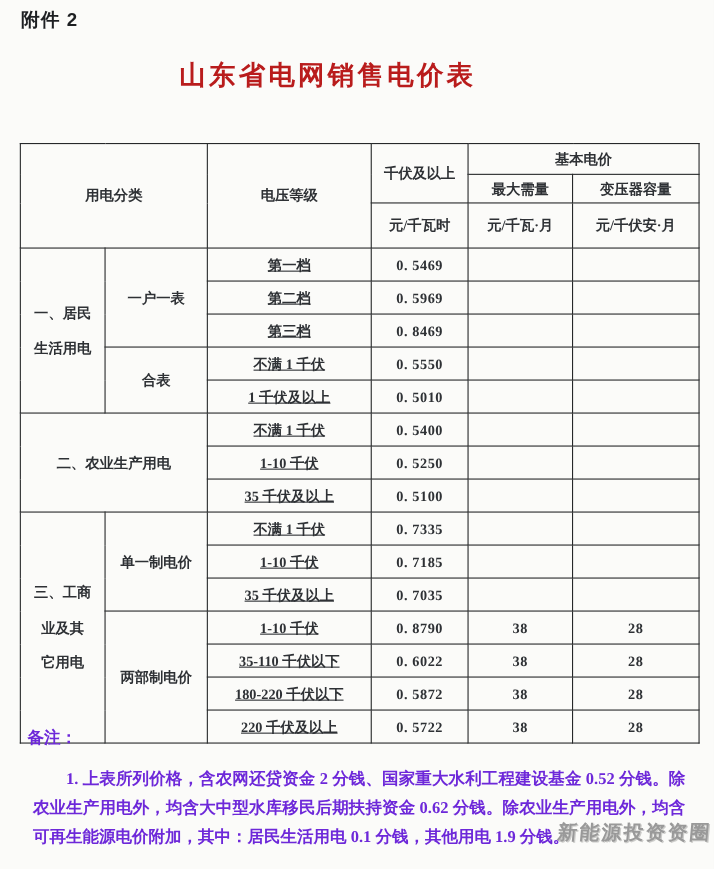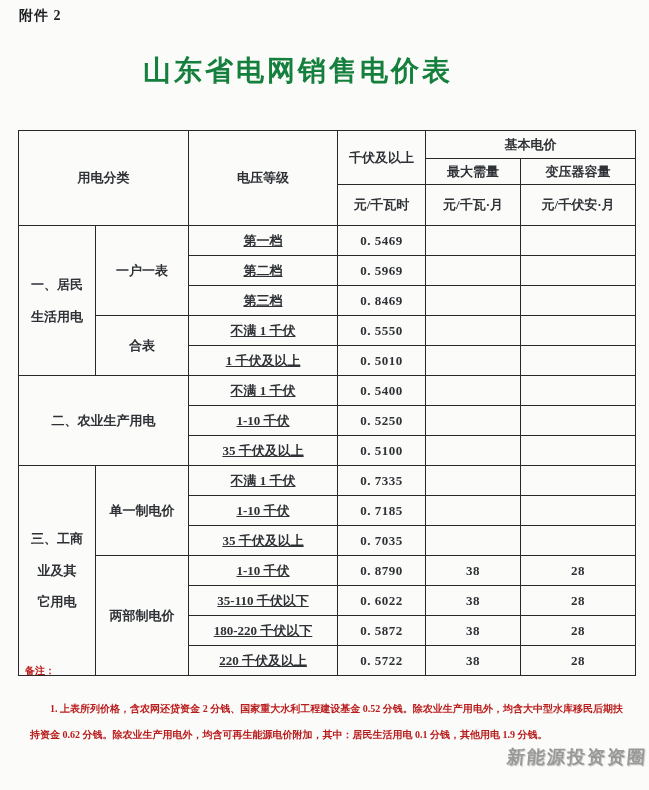--- a/index.html
+++ b/index.html
@@ -7,27 +7,27 @@
     width:649px;height:790px;
     background:#f2f2f0;
     font-family:"Liberation Serif","DejaVu Serif",serif;
   }
   .page{
     position:relative;width:649px;height:790px;
     background:#fbfbf9;color:#2e3135;overflow:hidden;
   }
   .attachment-label{
     position:absolute;left:19px;top:7px;
-    font-family:Liberation Serif, serif;
-    font-weight:bold;font-size:14px;color:#1d1f22;letter-spacing:1px;
+    font-family:Liberation Sans, sans-serif;
+    font-weight:bold;font-size:17px;color:#1d1f22;letter-spacing:1px;
   }
   .doc-title{
     position:absolute;left:298px;top:52px;transform:translateX(-50%);
     font-family:Liberation Serif, serif;
-    font-weight:bold;font-size:28px;color:#15803d;letter-spacing:3px;white-space:nowrap;
+    font-weight:bold;font-size:24px;color:#b91c1c;letter-spacing:3px;white-space:nowrap;
   }
   table.price-table{
     position:absolute;left:18px;top:130px;width:617px;
     border-collapse:collapse;table-layout:fixed;
     font-size:13px;font-weight:bold;color:#2e3135;
   }
   table.price-table td{
     border:1.6px solid #26282a;
     text-align:center;vertical-align:middle;
     padding:0;overflow:hidden;
@@ -35,21 +35,21 @@
   tr.h-row1 td{height:27px;}
   tr.h-row2 td{height:25px;}
   tr.h-row3 td{height:40px;}
   tr.b-row td{height:29px;}
   td.voltage{text-align:left;padding-left:9px;text-decoration:underline;}
   td.num{font-family:Liberation Serif, serif;letter-spacing:0.5px;}
   td.category{white-space:pre-line;line-height:2.45;}
   td.subcat{white-space:pre-line;}
   .notes{
     position:absolute;left:18px;top:658px;width:617px;
-    font-size:10px;line-height:26px;color:#b91c1c;
+    font-size:15px;line-height:26px;color:#6d28d9;
     font-weight:bold;text-align:justify;
   }
   .notes .notes-label{padding-left:7px;}
   .notes p{margin:12px;text-indent:2em;}
   .watermark{
     position:absolute;right:2px;top:745px;
     font-family:"Liberation Sans","DejaVu Sans",sans-serif;
     font-weight:bold;font-size:18px;letter-spacing:2px;
     color:#8f8f8f;opacity:0.9;transform:skewX(-5deg);
     text-shadow:1px 1px 0 #c8c8c6;white-space:nowrap;

